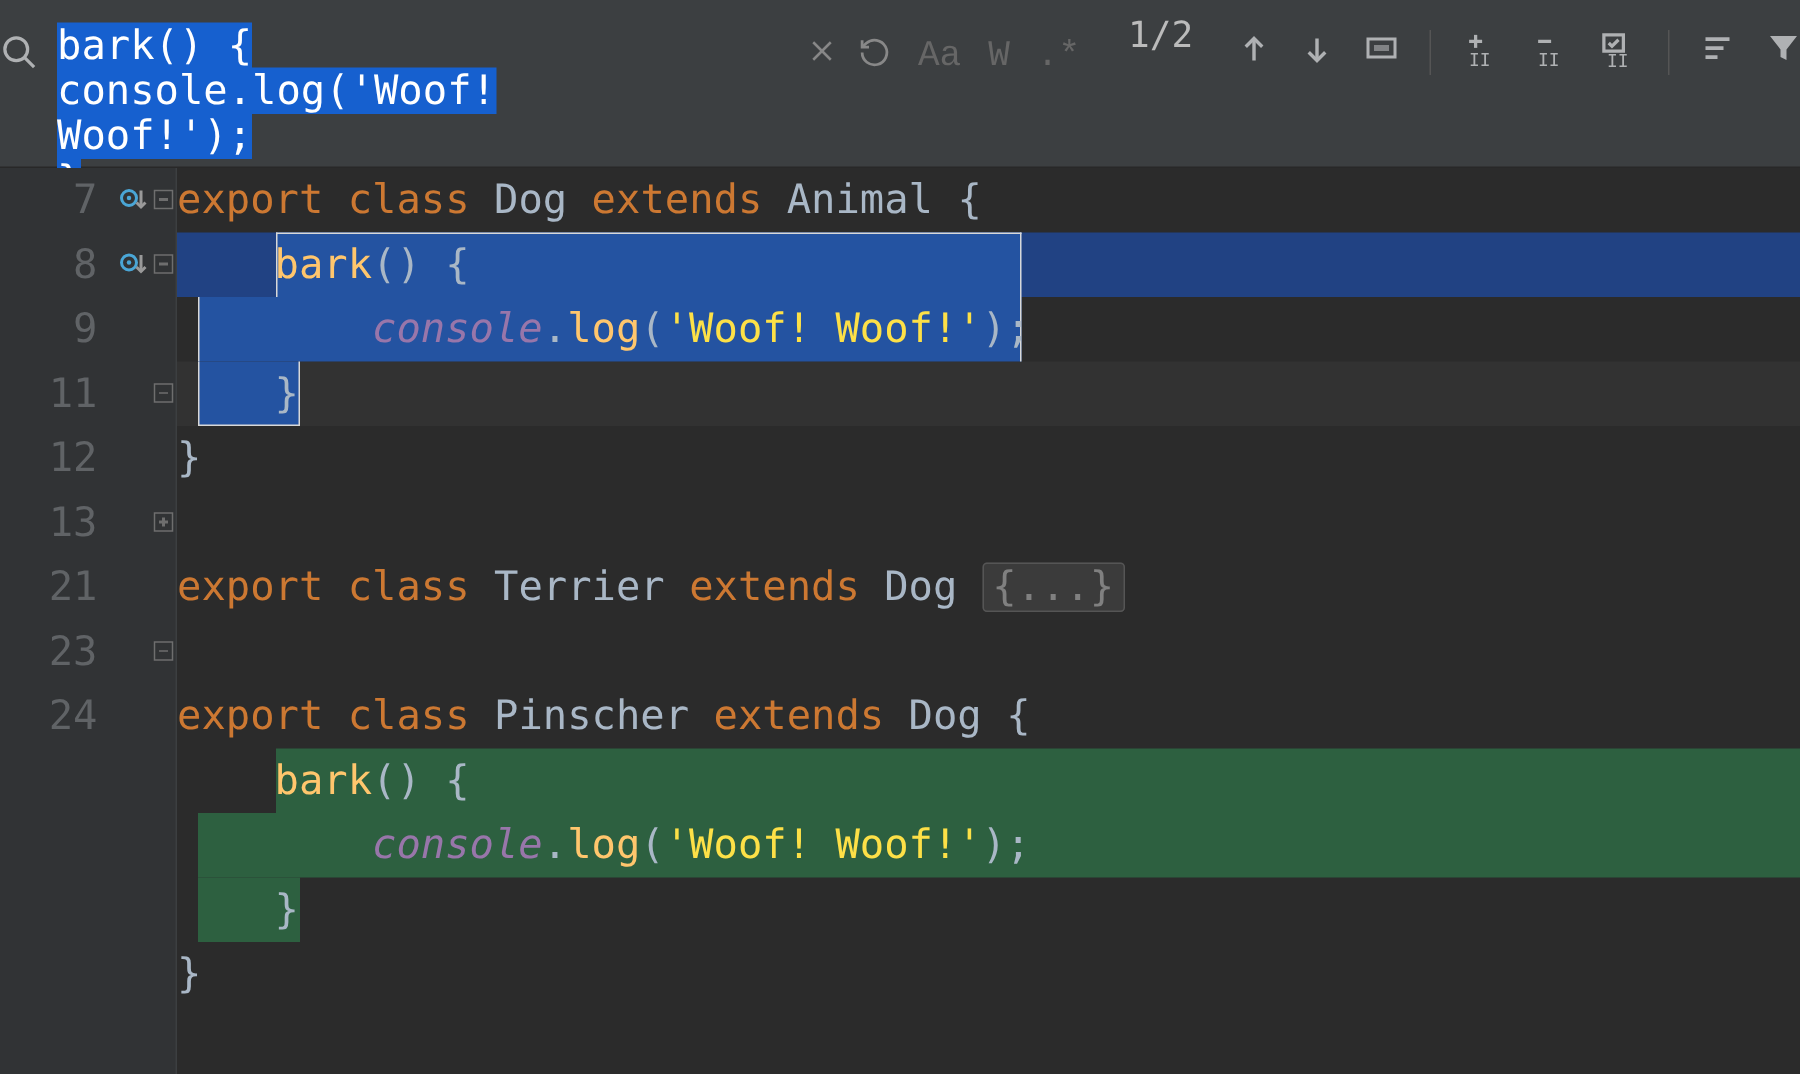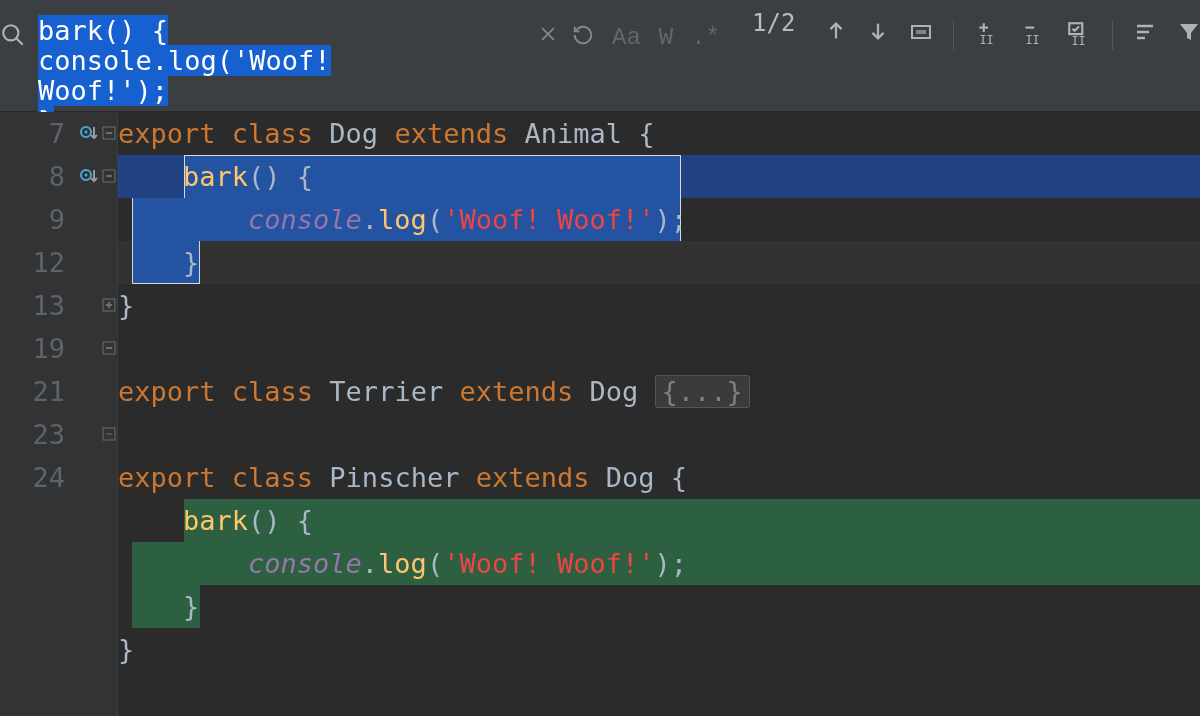--- a/index.html
+++ b/index.html
@@ -74,21 +74,21 @@
   .find-toolbar-right {
     flex: 1;
     display: flex;
     align-items: flex-start;
     justify-content: flex-start;
     padding-top: 20px;
     padding-left: 30px;
     gap: 20px;
     color: #afb1b3;
   }
-  .tb-group { display: flex; gap: 20px; align-items: flex-start; }
+  .tb-group { display: flex; gap: 20px; align-items: flex-end; }
   .tb-divider { width: 1px; height: 30px; background: #555; }
   .editor {
     display: flex;
     height: calc(100% - 112px);
     background: #2b2b2b;
   }
   .gutter {
     width: 118px;
     background: #313335;
     position: relative;
@@ -130,21 +130,21 @@
   .code-line {
     height: 43px;
     white-space: pre;
     position: relative;
     padding-left: 0;
   }
   .kw { color: #cc7832; }
   .cls { color: #a9b7c6; }
   .fn { color: #ffc66d; }
   .obj { color: #9876aa; font-style: italic; }
-  .str { color: #ef4444; }
+  .str { color: #fde047; }
   .folded-block {
     background: #3b3b3b;
     border: 1px solid #555;
     border-radius: 3px;
     padding: 0 6px;
     color: #808080;
   }
   .hl-blue {
     position: absolute;
     background: #214283;
@@ -300,38 +300,38 @@
           <svg width="14" height="14" viewBox="0 0 14 14">
             <rect x="1" y="1" width="12" height="12" fill="none" stroke="#6e6e6e"></rect>
             <line x1="4" y1="7" x2="10" y2="7" stroke="#6e6e6e" stroke-width="2"></line>
           </svg>
         </span>
     </div>
     <div class="gutter-line">
         <span>9</span>
       </div>
     <div class="gutter-line">
+        <span>11</span>
+      <span class="fold">
+          <svg width="14" height="14" viewBox="0 0 14 14">
+            <rect x="1" y="1" width="12" height="12" fill="none" stroke="#6e6e6e"></rect>
+            <line x1="4" y1="7" x2="10" y2="7" stroke="#6e6e6e"></line>
+          </svg>
+        </span>
+    </div>
+    <div class="gutter-line">
         <span>12</span>
       </div>
     <div class="gutter-line">
         <span>13</span>
       <span class="fold">
           <svg width="14" height="14" viewBox="0 0 14 14">
             <rect x="1" y="1" width="12" height="12" fill="none" stroke="#6e6e6e"></rect>
             <line x1="4" y1="7" x2="10" y2="7" stroke="#6e6e6e" stroke-width="2"></line>
             <line x1="7" y1="4" x2="7" y2="10" stroke="#6e6e6e" stroke-width="2"></line>
-          </svg>
-        </span>
-    </div>
-    <div class="gutter-line">
-        <span>19</span>
-      <span class="fold">
-          <svg width="14" height="14" viewBox="0 0 14 14">
-            <rect x="1" y="1" width="12" height="12" fill="none" stroke="#6e6e6e"></rect>
-            <line x1="4" y1="7" x2="10" y2="7" stroke="#6e6e6e" stroke-width="2"></line>
           </svg>
         </span>
     </div>
     <div class="gutter-line">
         <span>21</span>
       </div>
     <div class="gutter-line">
         <span>23</span>
       <span class="fold">
           <svg width="14" height="14" viewBox="0 0 14 14">

